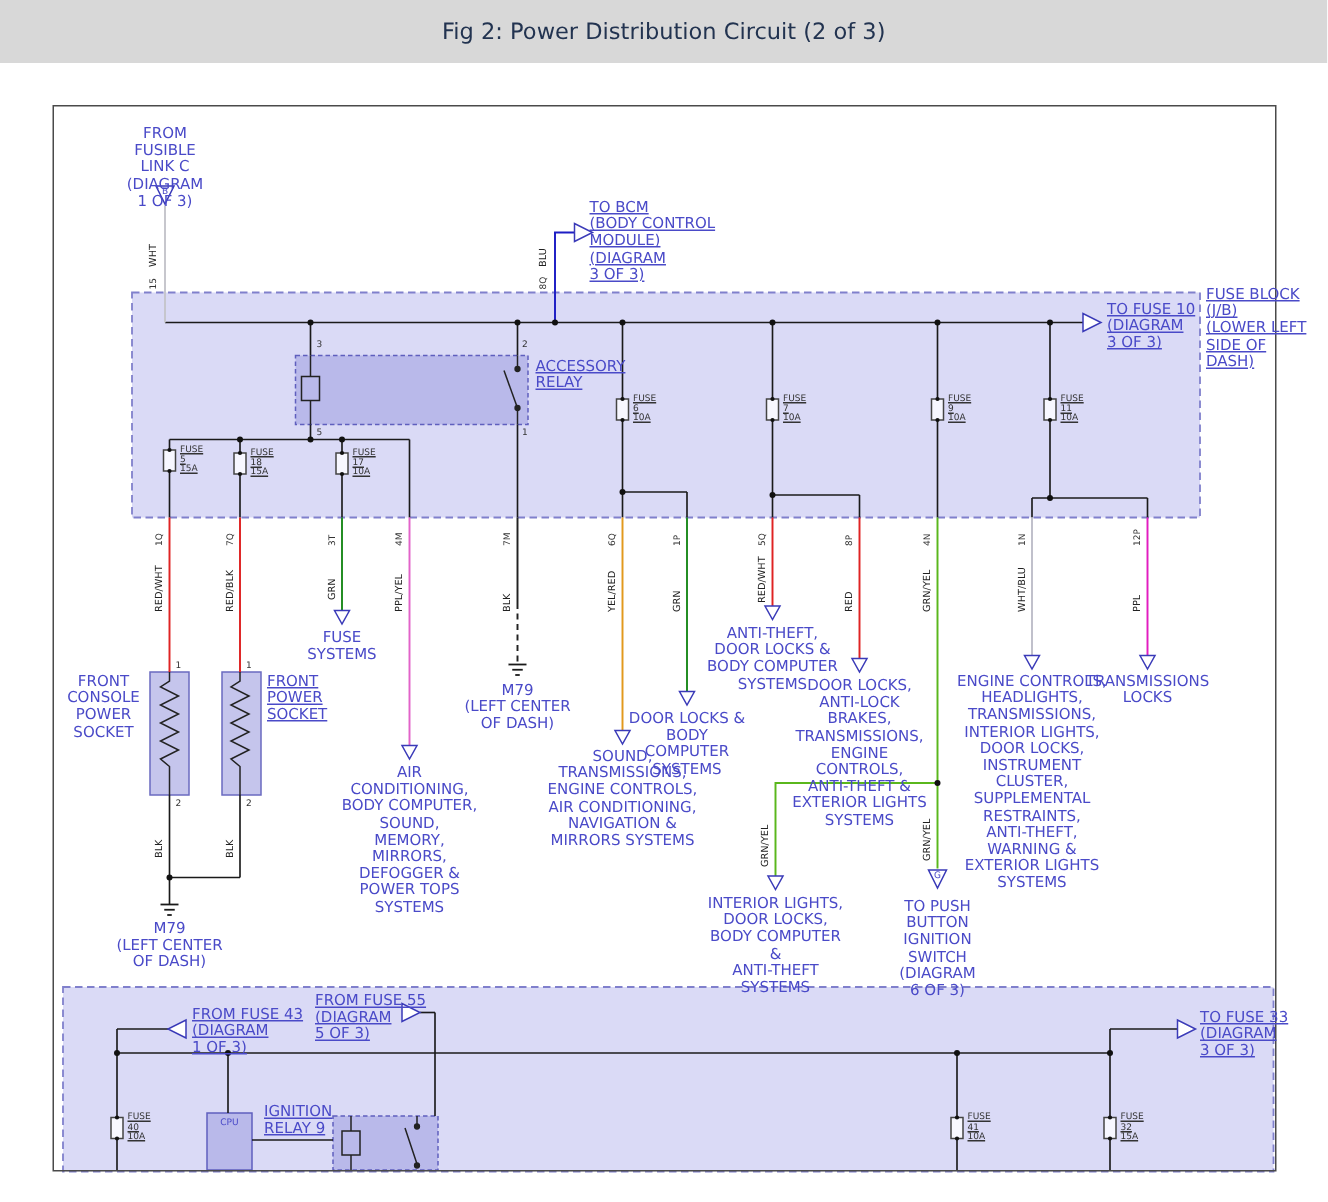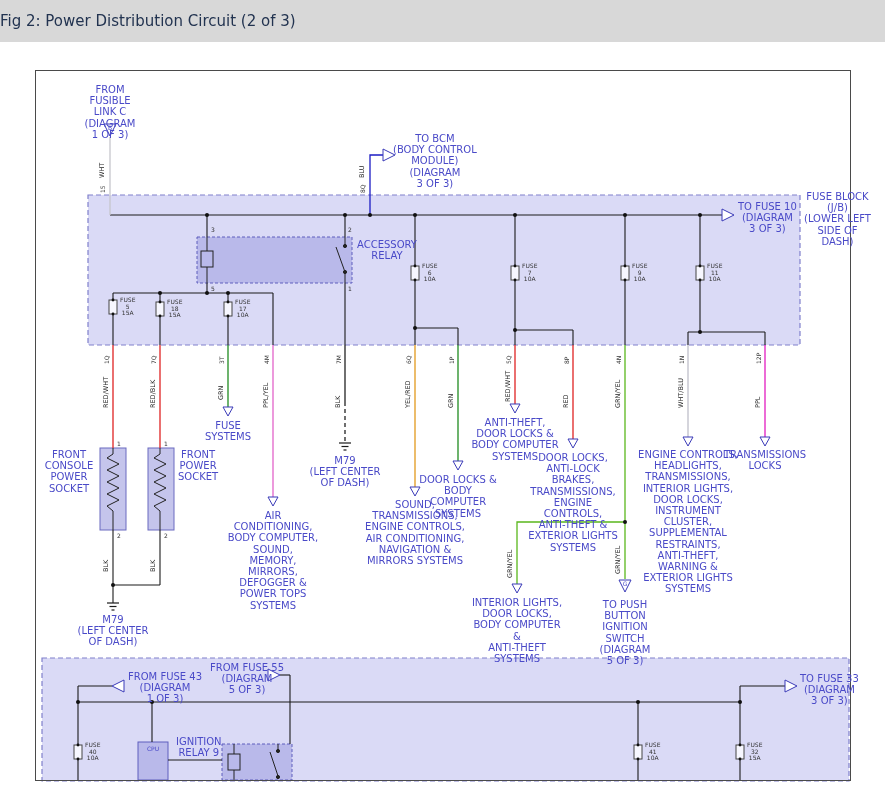--- a/index.html
+++ b/index.html
@@ -1,25 +1,25 @@
 <!DOCTYPE html>
 <html><head>
 <meta charset="utf-8">
 <style>
   html,body{margin:0;padding:0;background:#fff;}
   .page{position:relative;width:885px;height:801px;background:#fff;overflow:hidden;
         font-family:"DejaVu Sans",sans-serif;}
   .header{position:absolute;left:0;top:0;width:885px;height:42px;background:#d8d8d8;
-          display:flex;align-items:center;justify-content:flex-start;}
+          display:flex;align-items:center;justify-content:center;}
   .title{font-size:15px;color:#223350;}
   svg.layer{position:absolute;left:0;top:0;}
   .lab{position:absolute;white-space:pre-line;line-height:1.12;color:#4a4ac8;font-size:10px;}
   .dk{color:#333;}
   .clab{text-align:center;}
-  .llab{text-align:center;}
+  .llab{text-align:left;text-decoration:underline;}
   .rlab{text-align:right;}
   .f6{font-size:6px;}
   .vlab{position:absolute;white-space:nowrap;transform-origin:0 0;transform:rotate(-90deg);
         font-size:6.5px;color:#222;line-height:1;}
   .vlab.f6{font-size:6px;color:#333;}
 </style>
 </head>
 <body>
 
 <div class="page">
@@ -368,21 +368,21 @@
 SYSTEMS</div>
   <div class="lab clab" style="left:723px;top:449px;width:84px">TRANSMISSIONS
 LOCKS</div>
   <div class="lab clab" style="left:469px;top:597px;width:96px">INTERIOR LIGHTS,
 DOOR LOCKS,
 BODY COMPUTER &amp;
 ANTI-THEFT SYSTEMS</div>
   <div class="lab clab" style="left:584px;top:599px;width:82px">TO PUSH BUTTON
 IGNITION SWITCH
 (DIAGRAM
-5 OF 3)</div>
+6 OF 3)</div>
   <div class="vlab" style="left:507px;top:578px">GRN/YEL</div>
   <div class="vlab" style="left:615px;top:574px">GRN/YEL</div>
   <div class="lab clab f6" style="left:617px;top:581px;width:16px">G</div>
 
   <div class="lab llab" style="left:128px;top:671px">FROM FUSE 43
 (DIAGRAM
 1 OF 3)</div>
   <div class="lab llab" style="left:210px;top:662px">FROM FUSE 55
 (DIAGRAM
 5 OF 3)</div>

